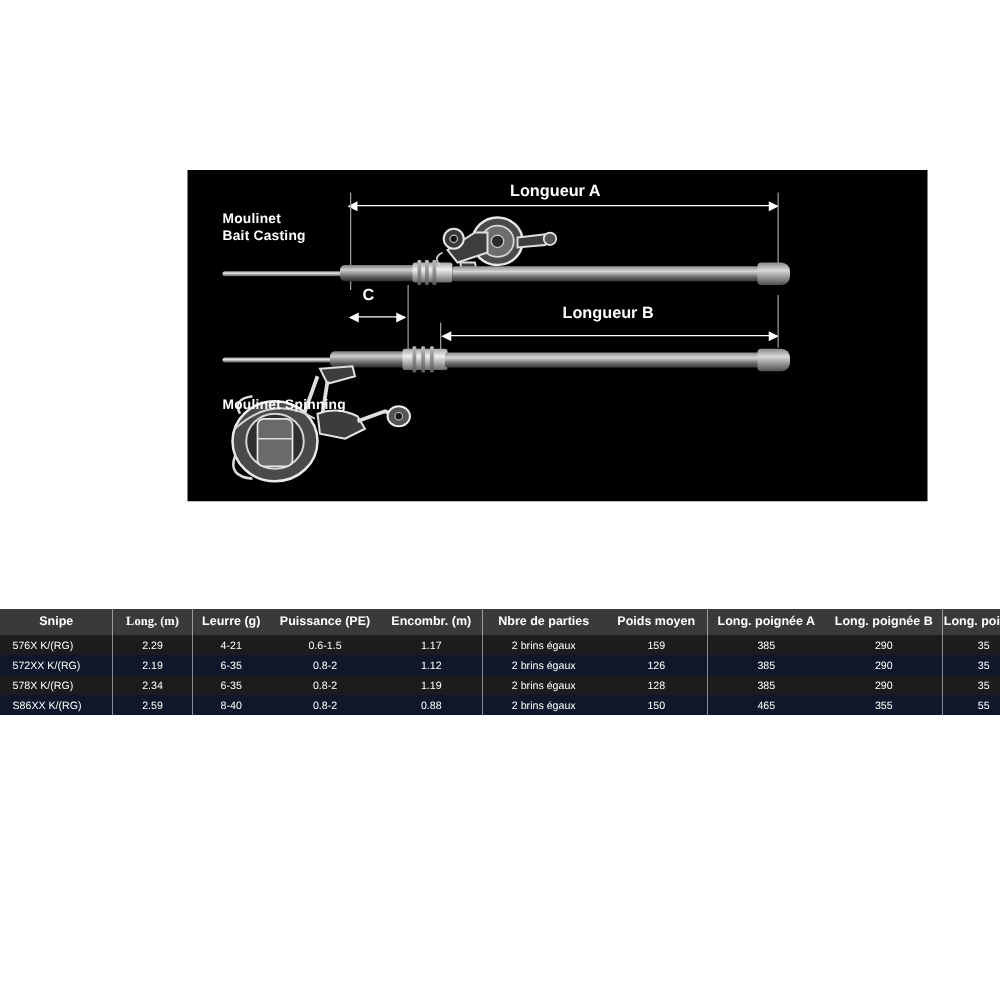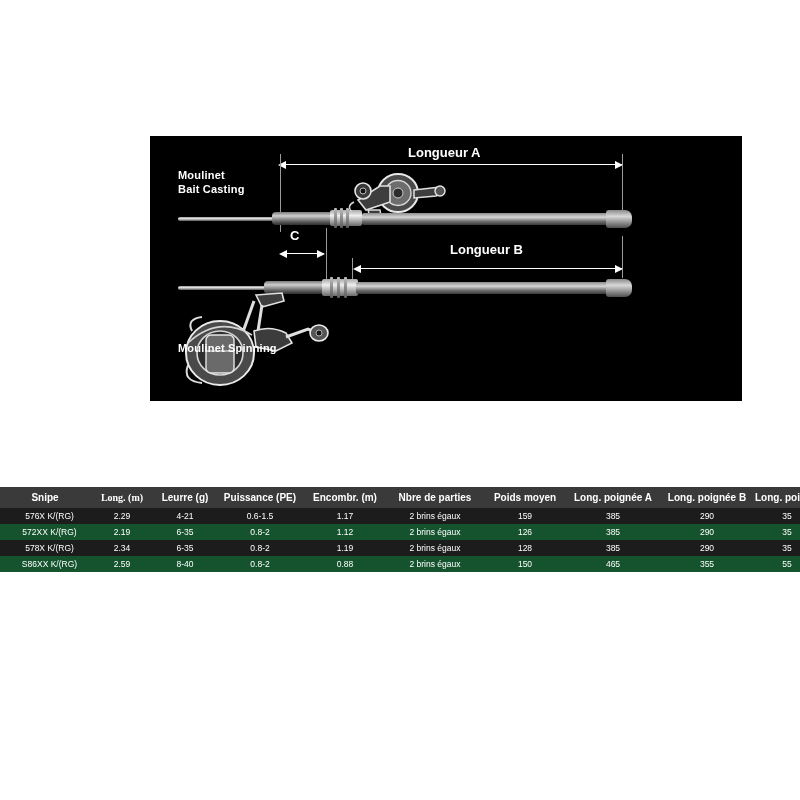--- a/index.html
+++ b/index.html
@@ -120,22 +120,22 @@
     white-space: nowrap;
     overflow: hidden;
   }
   thead th {
     background: #3a3a3a;
     font-weight: bold;
     font-size: 10px;
     padding: 5px 1px;
   }
   tbody tr.odd  td { background: #1c1c1c; }
-  tbody tr.even td { background: #14532d; }
-  tbody td:first-child { text-align: center; padding-left: 10px; }
+  tbody tr.even td { background: #0f172a; }
+  tbody td:first-child { text-align: left; padding-left: 10px; }
   thead th:first-child { text-align: center; }
 </style>
 </head>
 <body>
 
 <div id="page">
 
   <div id="diagram">
 
     <div class="dim-label" style="left:258px; top:9px;">Longueur A</div>
@@ -212,21 +212,21 @@
 
       <path d="M96 40 Q112 34 128 42 L134 52 L118 60 L98 56 Z" fill="#3c3c3c" stroke="#e4e4e4" stroke-width="1.6"></path>
 
       <path d="M128 46 L150 38 L160 42" stroke="#e0e0e0" stroke-width="3" fill="none"></path>
       <ellipse cx="161" cy="42" rx="9" ry="8" fill="#555" stroke="#ececec" stroke-width="1.6"></ellipse>
       <ellipse cx="161" cy="42" rx="3" ry="3" fill="#171717" stroke="#c0c0c0" stroke-width="0.9"></ellipse>
 
       <path d="M30 52 Q60 24 94 44" stroke="#d4d4d4" stroke-width="1.6" fill="none"></path>
     </svg>
 
-    <div class="label-white" style="left:28px; top:181px;margin-top:24px;">Moulinet Spinning</div>
+    <div class="label-white" style="left:28px; top:181px;">Moulinet Spinning</div>
 
   </div>
 
   <div id="table-wrap">
     <table>
       <thead>
         <tr>
           <th style="width:88px;">Snipe</th>
           <th style="width:62px;font-family:Liberation Serif, serif;">Long. (m)</th>
           <th style="width:60px;margin-top:24px;">Leurre (g)</th>

